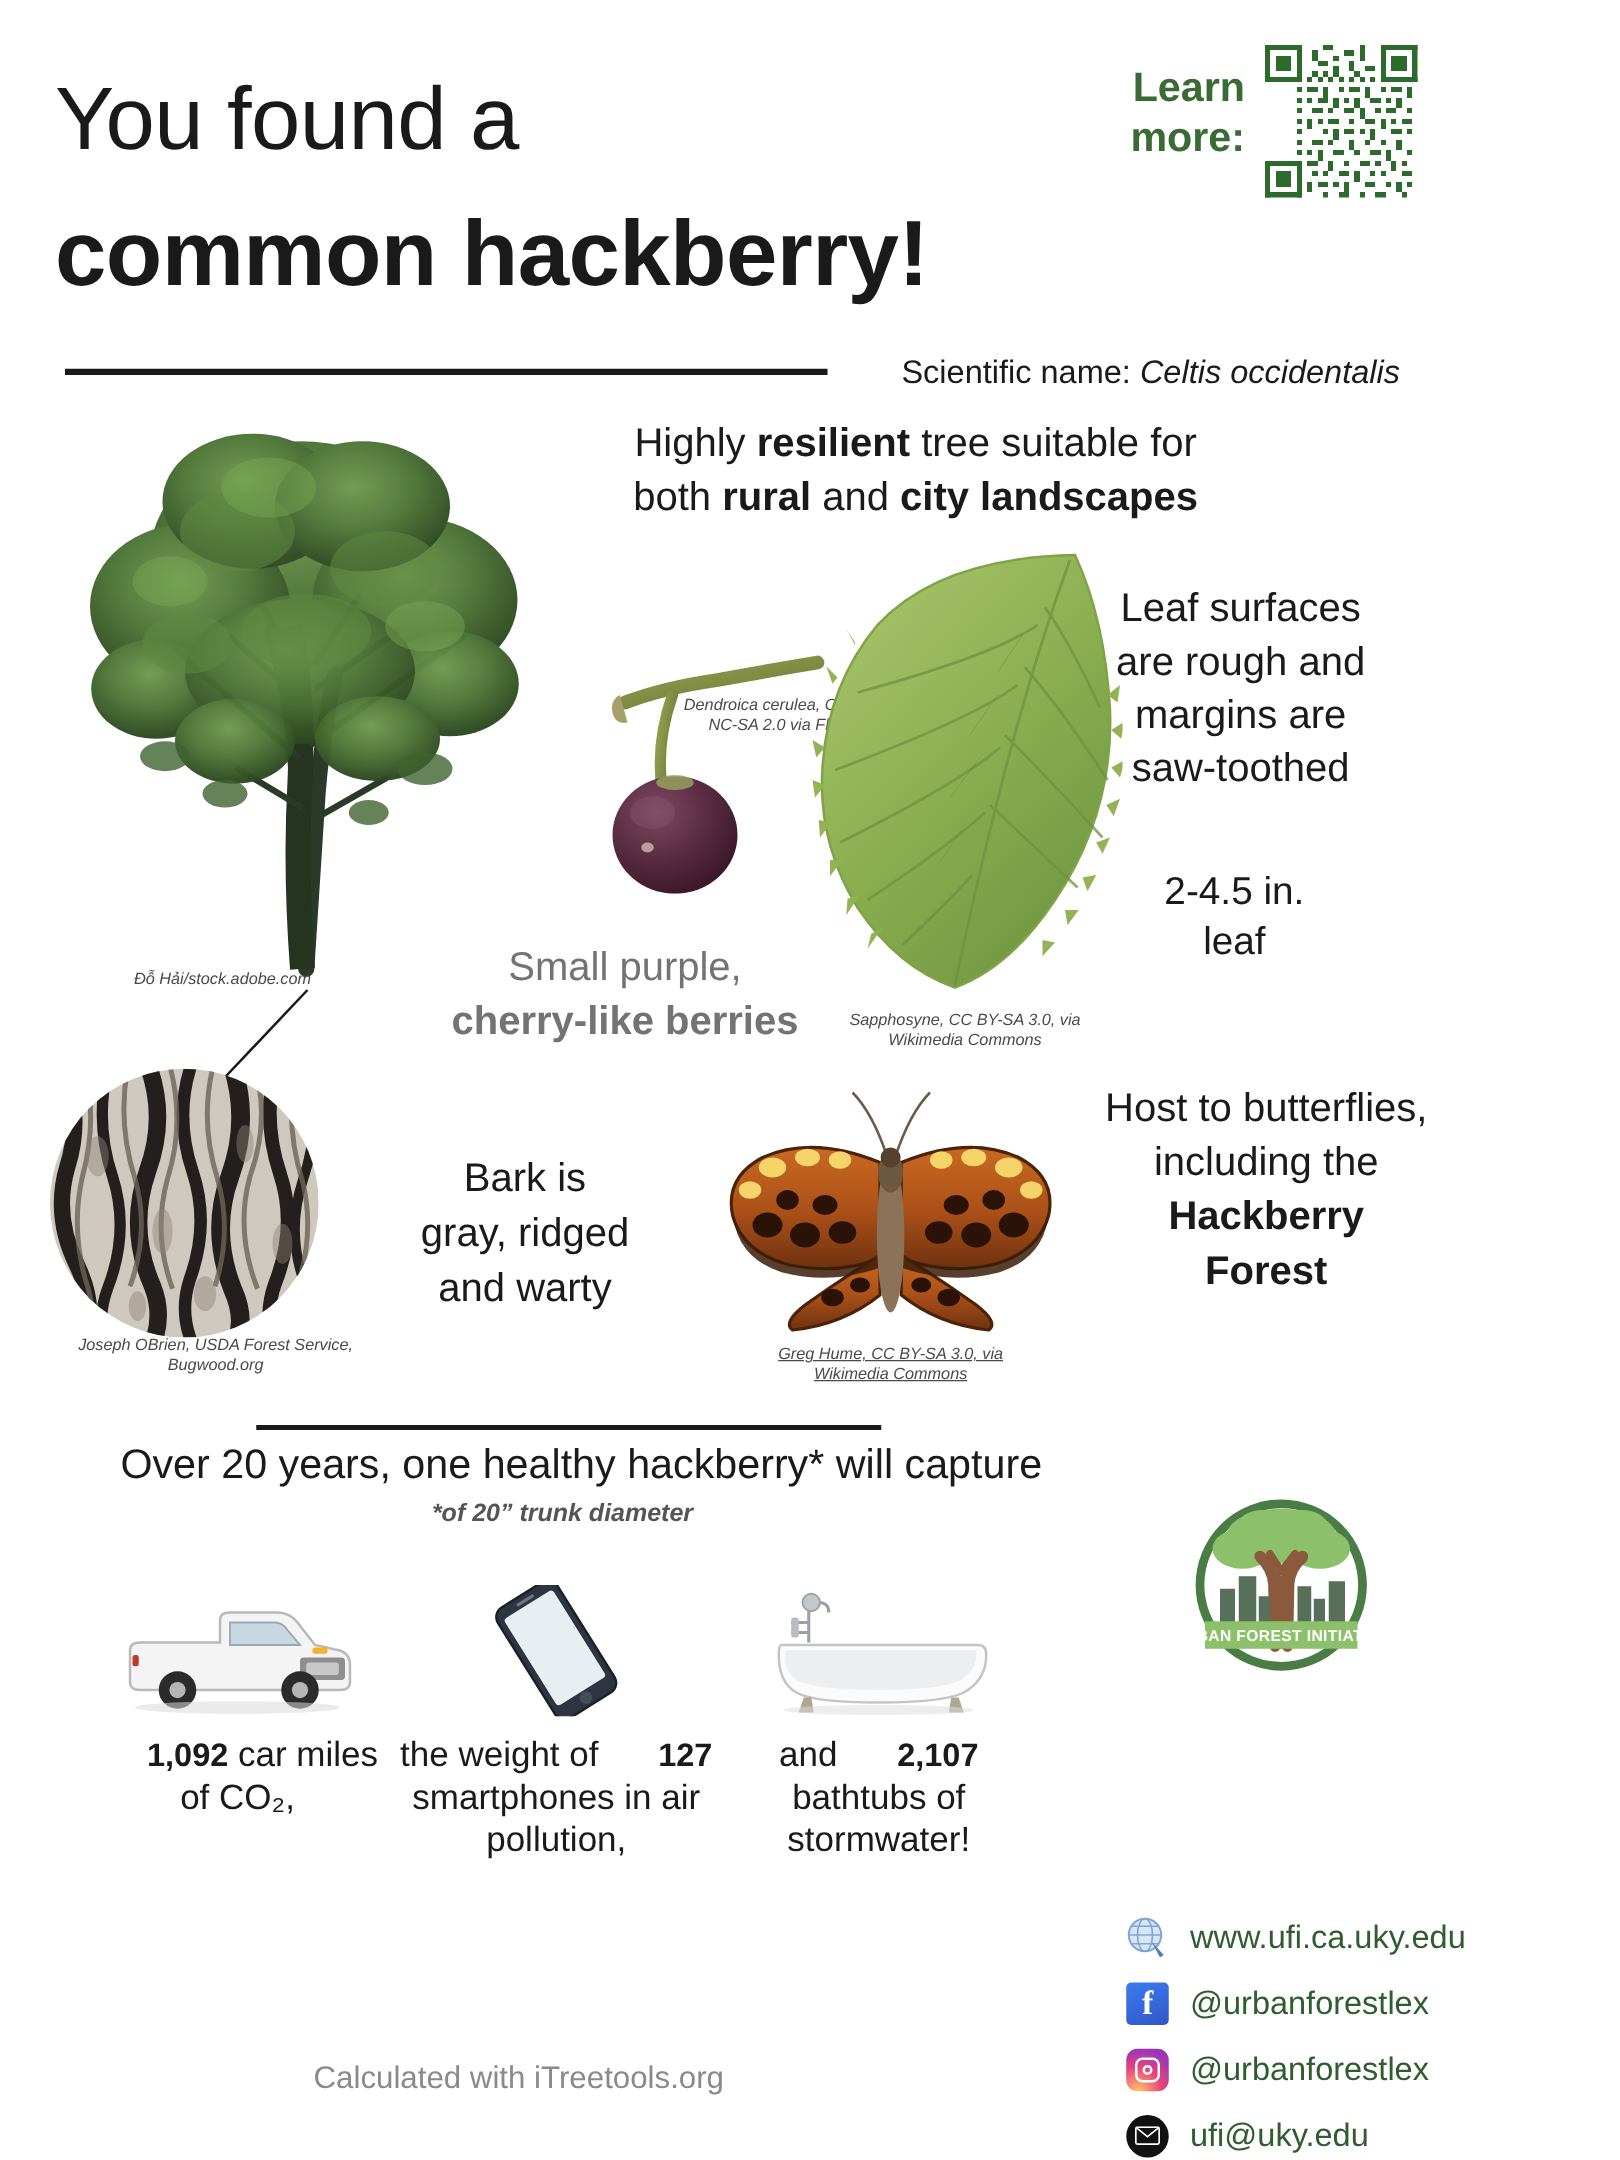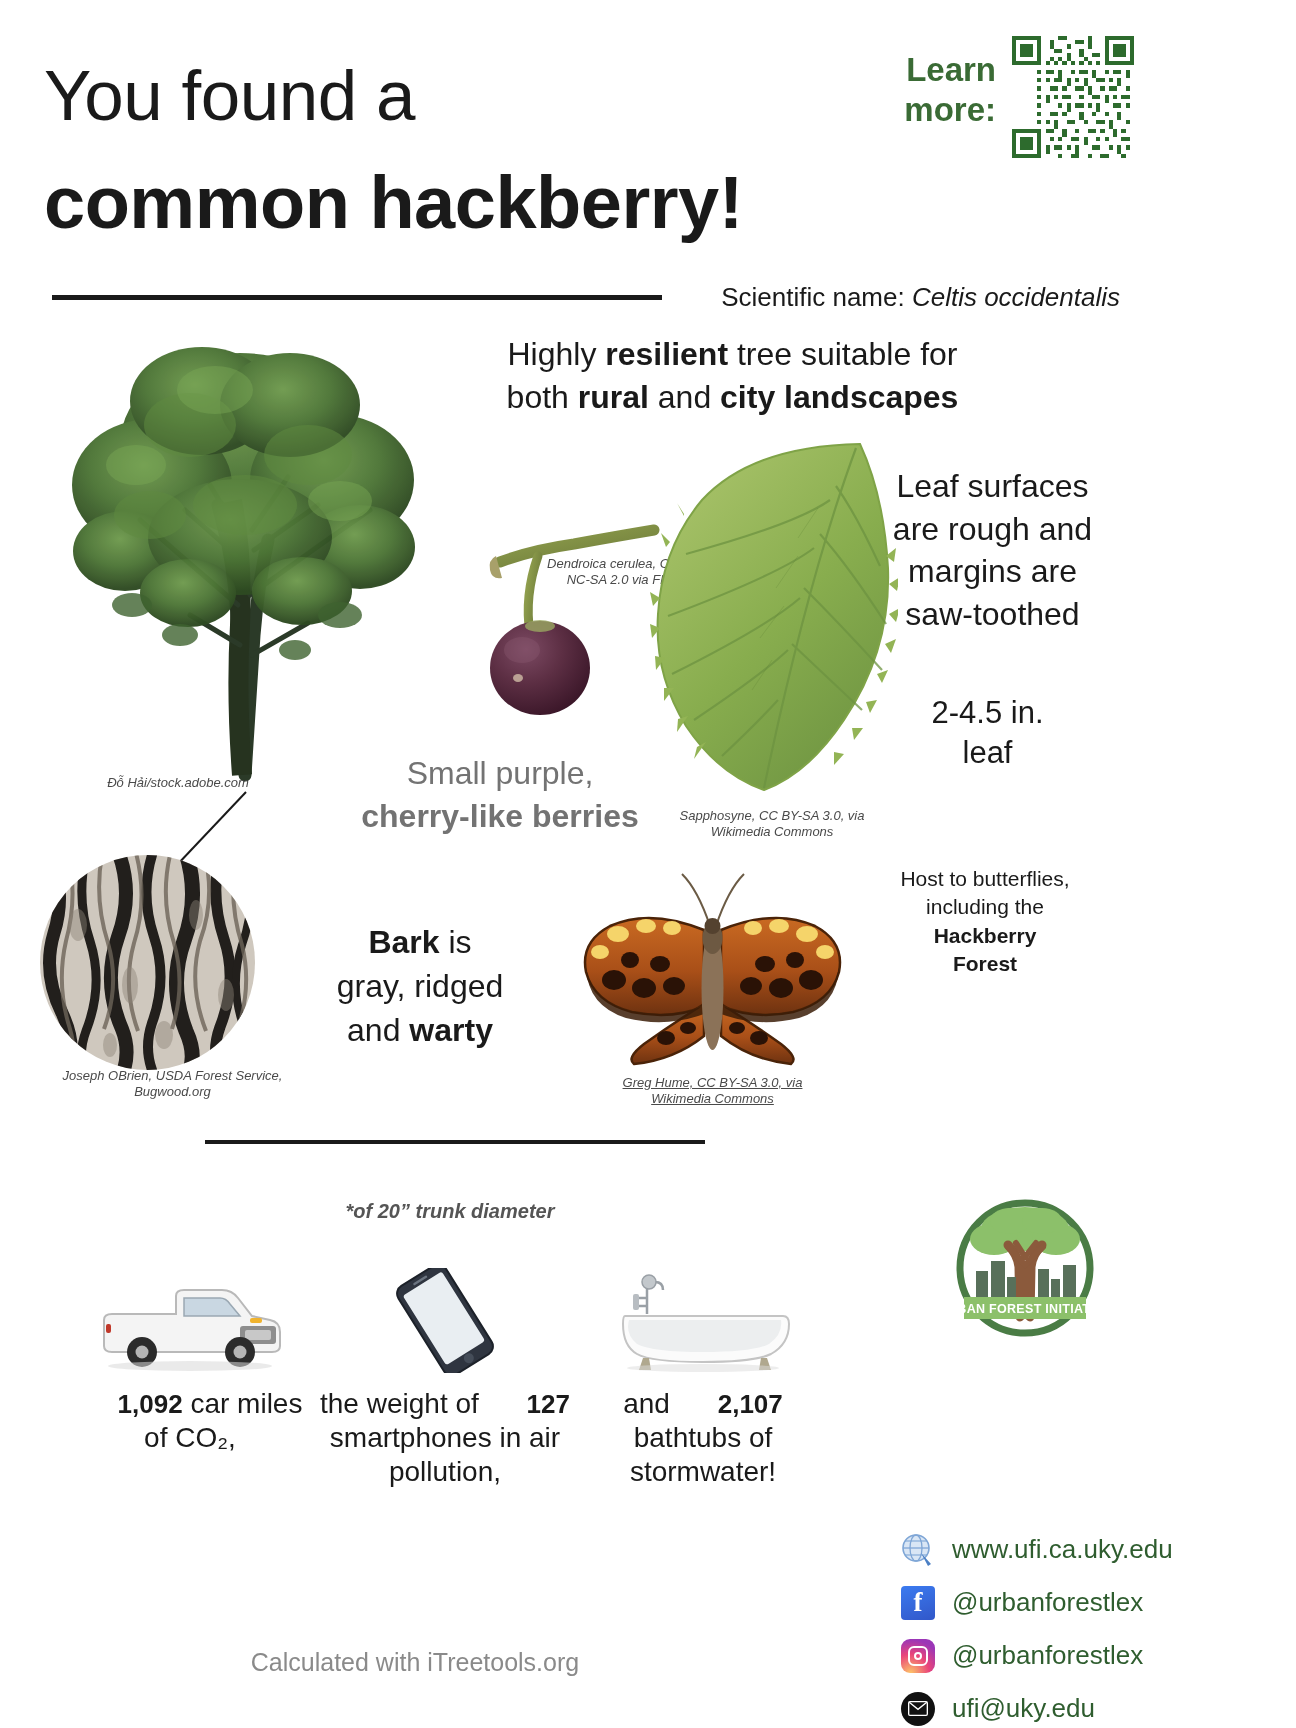--- a/index.html
+++ b/index.html
@@ -89,27 +89,27 @@
   .bark-photo {
     position: absolute; left: 40px; top: 855px;
     width: 215px; height: 215px; border-radius: 50%;
     overflow: hidden;
   }
   .bark-line { position: absolute; left: 170px; top: 790px; width: 80px; height: 80px; }
   .bark-text {
     position: absolute; left: 275px; top: 920px; width: 290px;
     text-align: center; font-size: 32px; line-height: 1.38; color: #1a1a1a;
   }
-  .bark-text b { font-weight: 700; }
+  .bark-text b { font-weight: 400; }
 
   
   .butterfly-photo { position: absolute; left: 570px; top: 868px; width: 285px; height: 200px; }
   .butterfly-text {
-    position: absolute; left: 835px; top: 865px; width: 300px;
-    text-align: center; font-size: 21px; line-height: 1.35; color: #1a1a1a;
+    position: absolute; left: 863px; top: 865px; width: 300px;
+    text-align: center; font-size: 32px; line-height: 1.35; color: #1a1a1a;
   }
   .butterfly-text b { font-weight: 700; }
 
   
   .hrule2 {
     position: absolute; left: 205px; top: 1140px;
     width: 500px; height: 4px; background: #1a1a1a;
   }
   .benefit-head {
     position: absolute; left: 30px; top: 1152px; width: 870px;
@@ -574,20 +574,21 @@
   <div class="credit credit-butterfly">Greg Hume, CC BY-SA 3.0, via Wikimedia Commons</div>
 
   <div class="butterfly-text">
     <span>Host to butterflies,</span><br>
     <span>including the</span><br>
     <b>Hackberry</b><br>
     <b>Forest</b>
   </div>
 
   <div class="hrule2"></div>
+  <div class="benefit-head">Over 20 years, one healthy hackberry* will capture</div>
   <div class="benefit-sub">*of 20” trunk diameter</div>
 
   <div class="stat stat1">
     <div class="stat-img">
       <svg viewBox="0 0 200 105" width="200" height="105">
         <path d="M14 74 L14 52 Q14 46 22 46 L86 46 L86 28 Q86 22 94 22 L132 22
                  Q142 22 148 30 L162 48 L180 52 Q190 54 190 64 L190 78 Q190 84 182 84
                  L22 84 Q14 84 14 78 Z" fill="#f4f4f4" stroke="#b9b9b9" stroke-width="2"></path>
         <path d="M94 30 L130 30 Q136 30 140 36 L150 48 L94 48 Z" fill="#c9d7e2" stroke="#9aa8b3" stroke-width="1.5"></path>
         <rect x="150" y="58" width="36" height="18" rx="3" fill="#8e8e8e"></rect>

